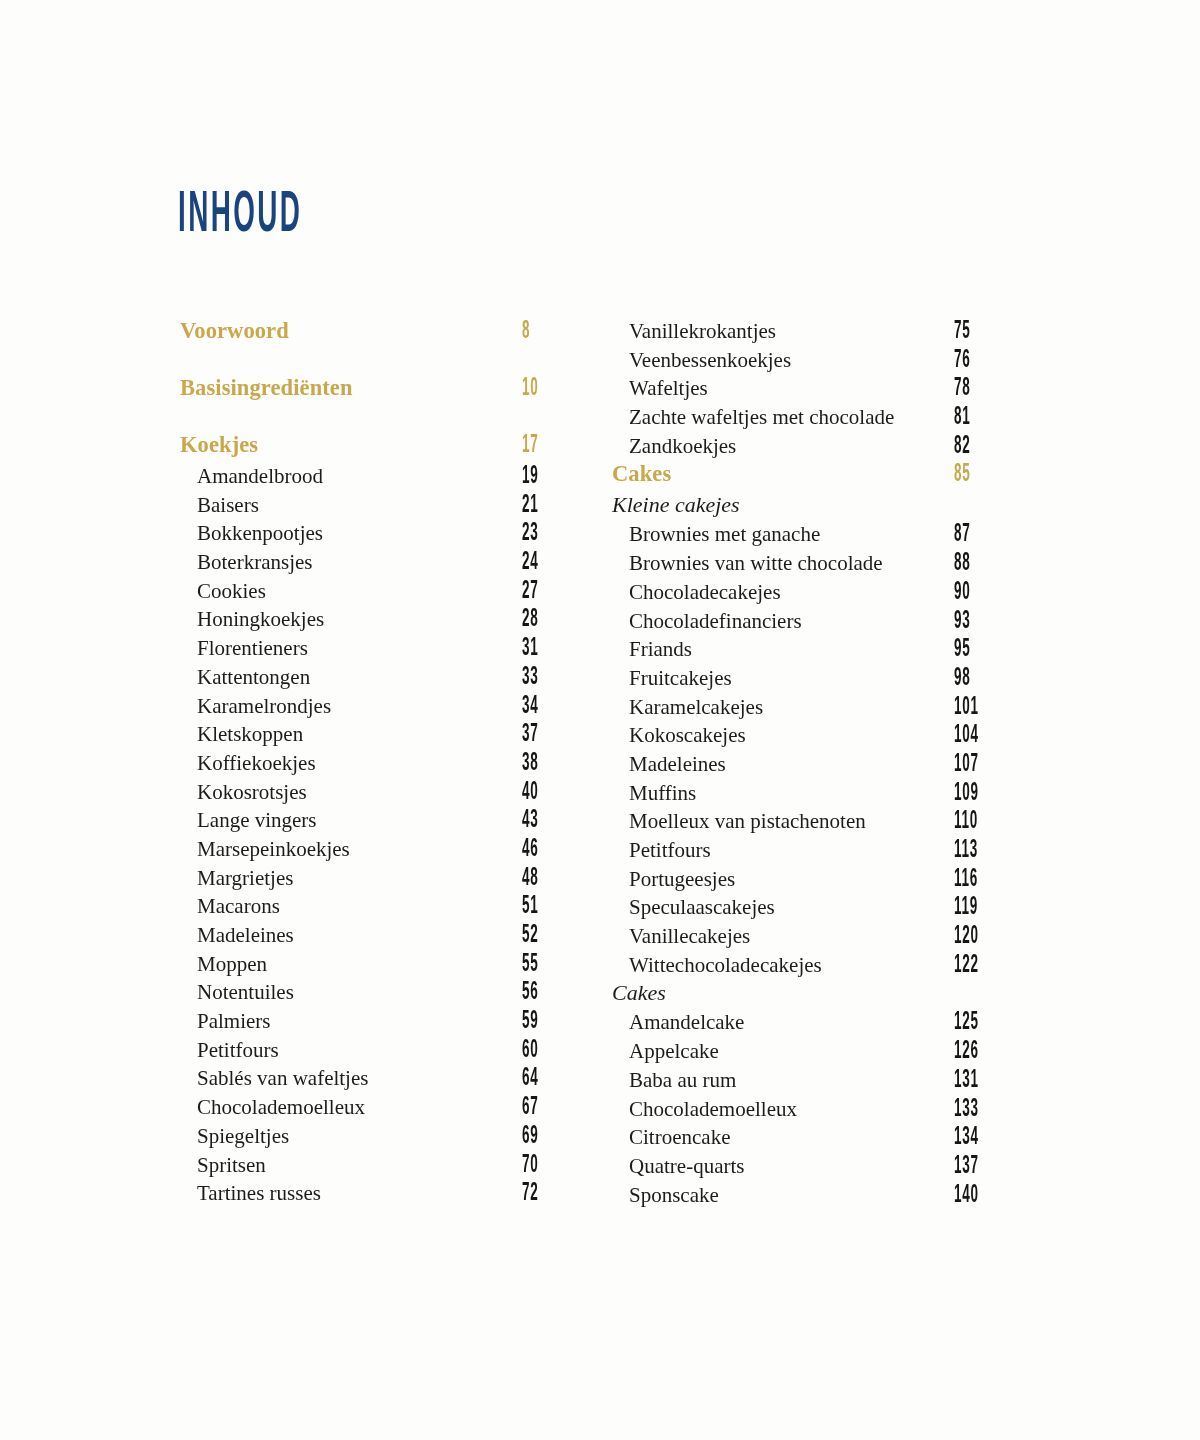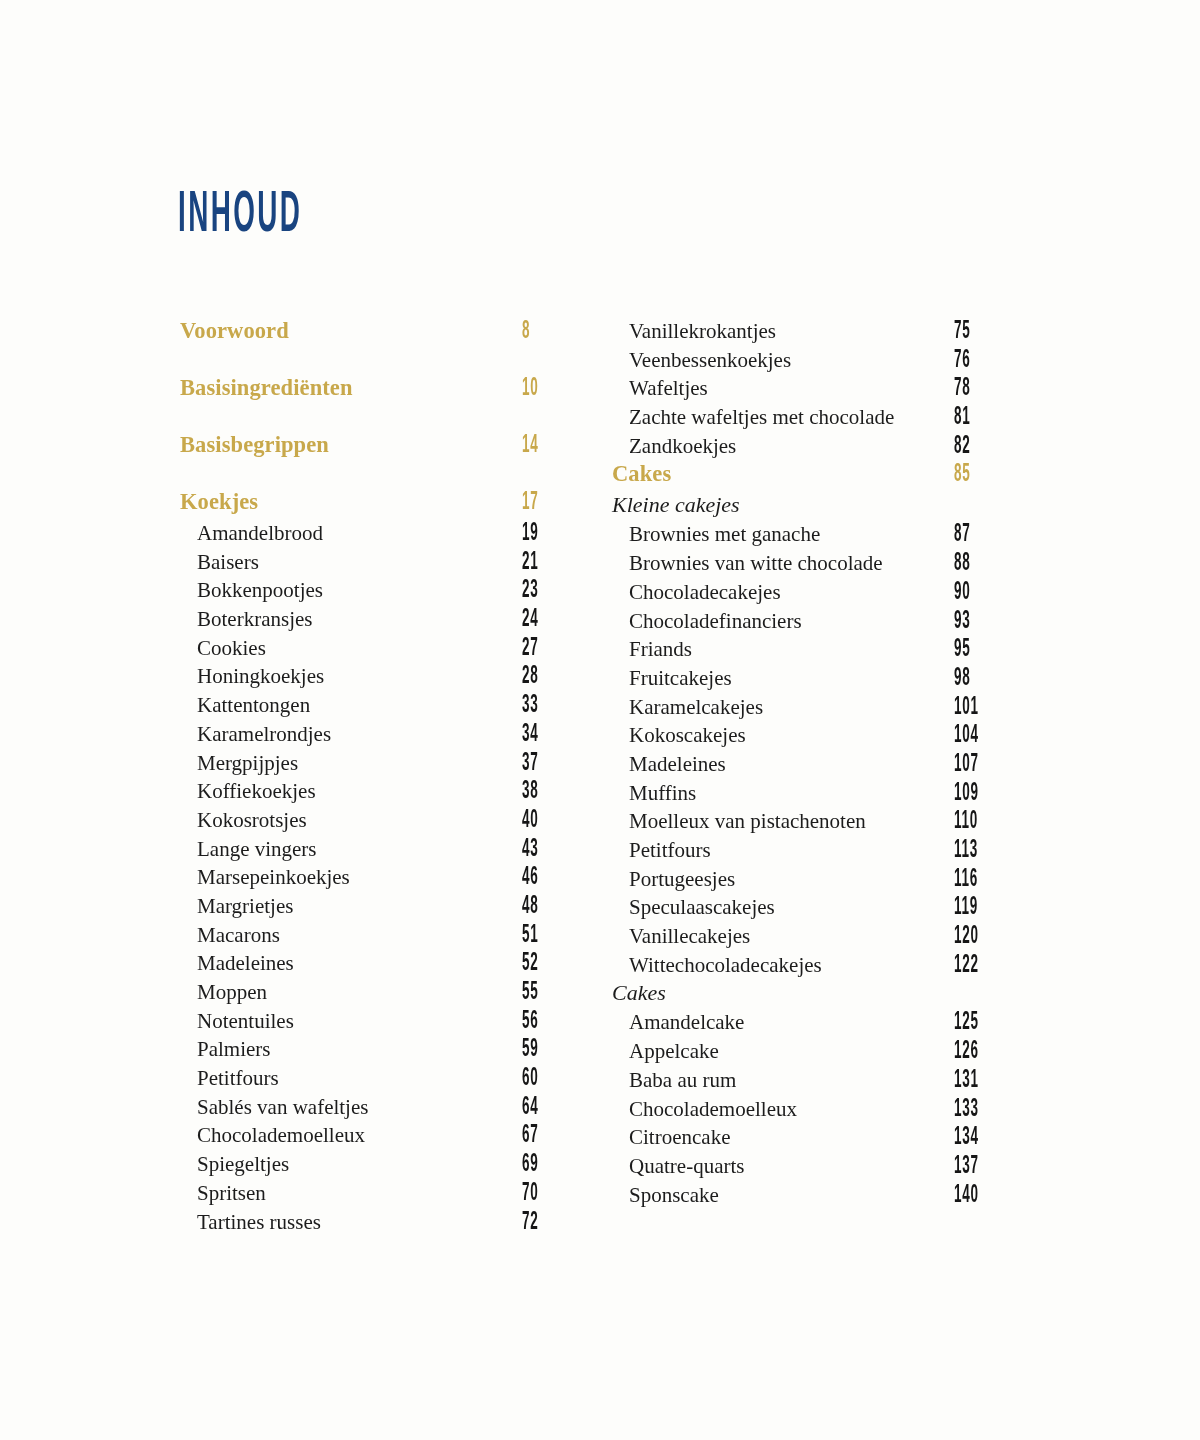--- a/index.html
+++ b/index.html
@@ -119,24 +119,20 @@
 <div class="toc-columns">
   <div class="toc-col left" id="col-left">
       <div class="row section">
         <span class="label">Voorwoord</span>
         <span class="pageno">8</span>
       </div>
       <div class="row section">
         <span class="label">Basisingrediënten</span>
         <span class="pageno">10</span>
       </div>
-      <div class="row section">
-        <span class="label">Basisbegrippen</span>
-        <span class="pageno">14</span>
-      </div>
       <div class="row section tight">
         <span class="label">Koekjes</span>
         <span class="pageno">17</span>
       </div>
       <div class="row entry">
         <span class="label">Amandelbrood</span>
         <span class="pageno">19</span>
       </div>
       <div class="row entry">
         <span class="label">Baisers</span>
@@ -152,29 +148,33 @@
       </div>
       <div class="row entry">
         <span class="label">Cookies</span>
         <span class="pageno">27</span>
       </div>
       <div class="row entry">
         <span class="label">Honingkoekjes</span>
         <span class="pageno">28</span>
       </div>
       <div class="row entry">
+        <span class="label">Florentieners</span>
+        <span class="pageno">31</span>
+      </div>
+      <div class="row entry">
         <span class="label">Kattentongen</span>
         <span class="pageno">33</span>
       </div>
       <div class="row entry">
         <span class="label">Karamelrondjes</span>
         <span class="pageno">34</span>
       </div>
       <div class="row entry">
-        <span class="label">Mergpijpjes</span>
+        <span class="label">Kletskoppen</span>
         <span class="pageno">37</span>
       </div>
       <div class="row entry">
         <span class="label">Koffiekoekjes</span>
         <span class="pageno">38</span>
       </div>
       <div class="row entry">
         <span class="label">Kokosrotsjes</span>
         <span class="pageno">40</span>
       </div>

